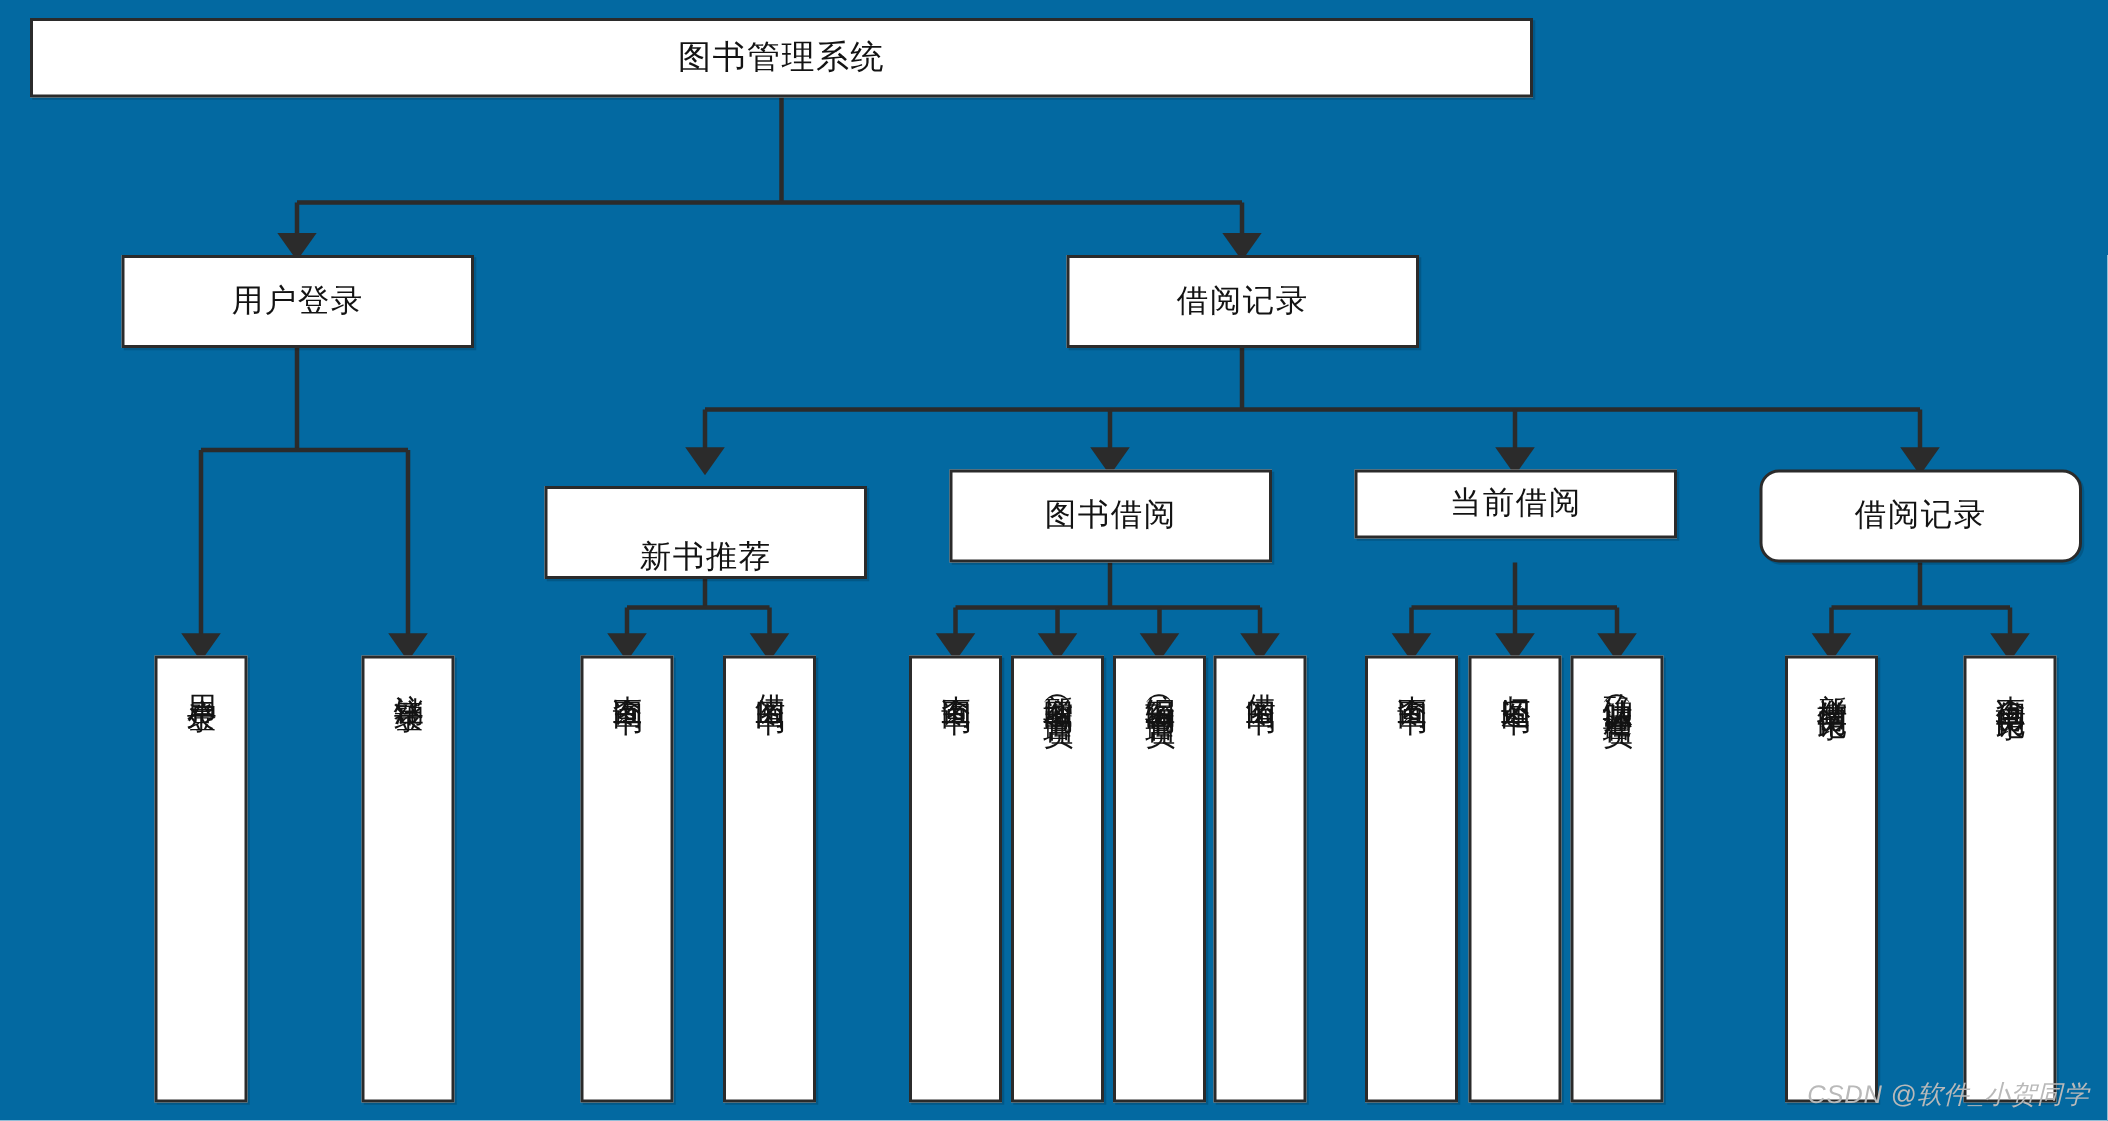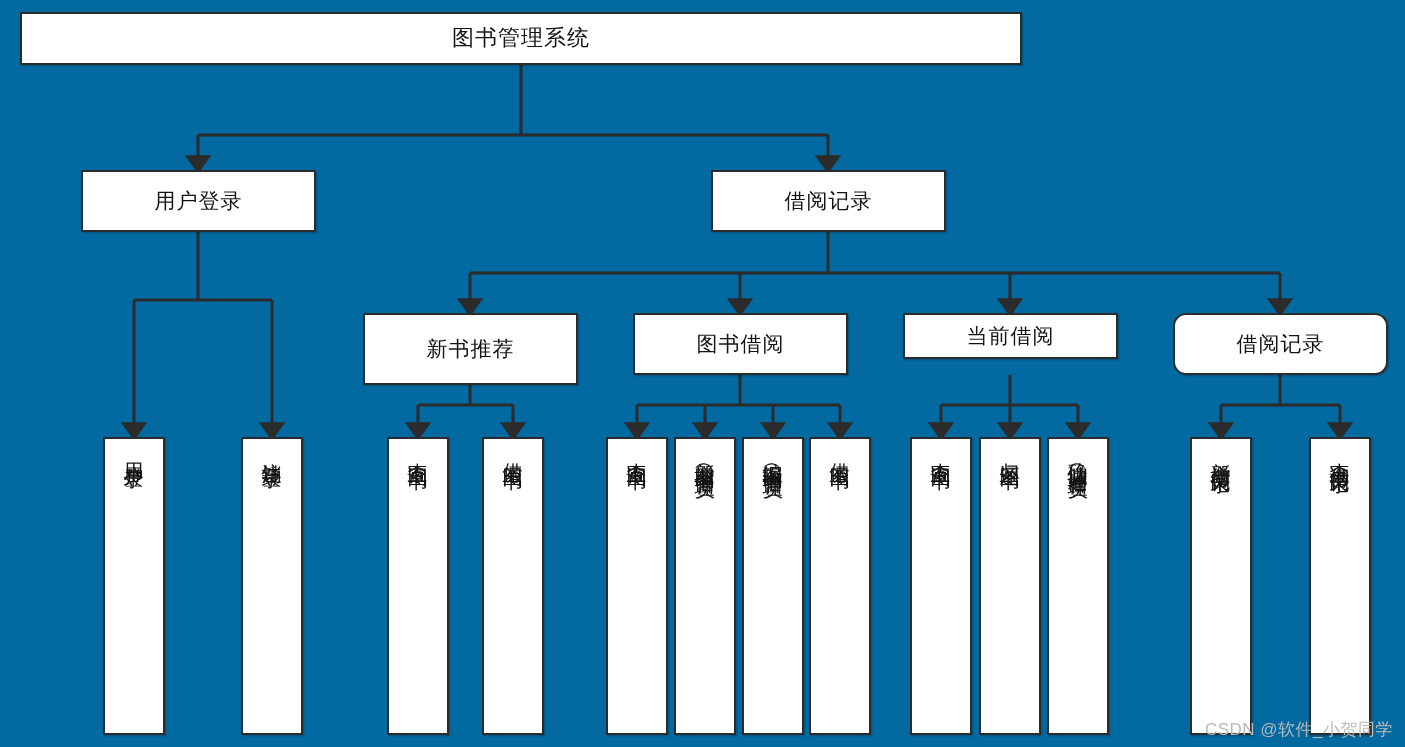--- a/index.html
+++ b/index.html
@@ -62,20 +62,21 @@
   .node.root .label { font-size: 22px; }
   #watermark {
     position: absolute;
     right: 12px;
     bottom: 6px;
     font-size: 17px;
     color: #b9b9b9;
     letter-spacing: 0.5px;
     white-space: nowrap;
     user-select: none;
+    font-style: italic;
   }
 </style>
 </head>
 <body>
 
 <div id="canvas">
 
   <svg id="wires" viewBox="0 0 1405 747">
     <defs>
       <marker id="arrow" markerWidth="11" markerHeight="11" refX="2.6" refY="5" orient="auto" markerUnits="strokeWidth">
@@ -132,21 +133,21 @@
     <span class="label">图书管理系统</span>
   </div>
 
   <div class="node" style="left:81px; top:170px; width:235px; height:62px;">
     <span class="label">用户登录</span>
   </div>
   <div class="node" style="left:711px; top:170px; width:235px; height:62px;">
     <span class="label">借阅记录</span>
   </div>
 
-  <div class="node" style="left:363px; top:313px; width:215px; height:72px;">
+  <div class="node" style="left:363px; top:324px; width:215px; height:62px;align-items:flex-end;">
     <span class="label">新书推荐</span>
   </div>
   <div class="node" style="left:633px; top:313px; width:215px; height:62px;">
     <span class="label">图书借阅</span>
   </div>
   <div class="node" style="left:903px; top:313px; width:215px; height:46px;">
     <span class="label">当前借阅</span>
   </div>
   <div class="node" style="left:1173px; top:313px; width:215px; height:62px;border-radius:13px;">
     <span class="label">借阅记录</span>

